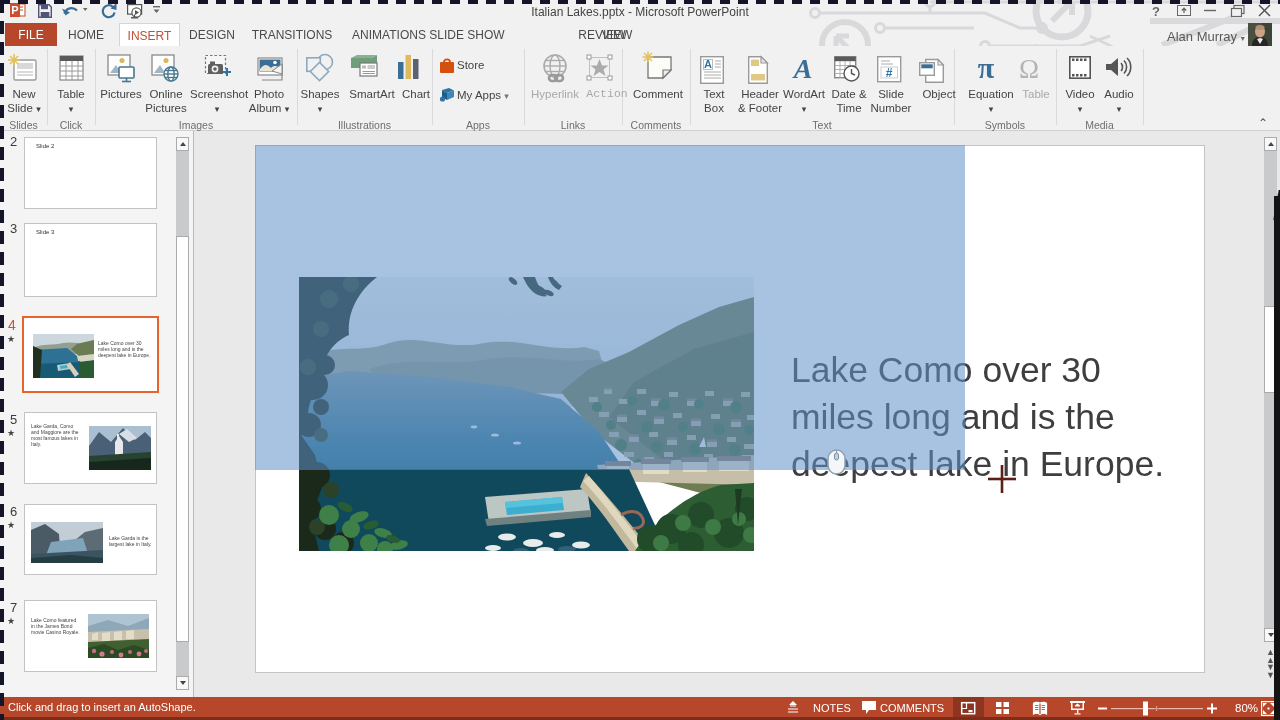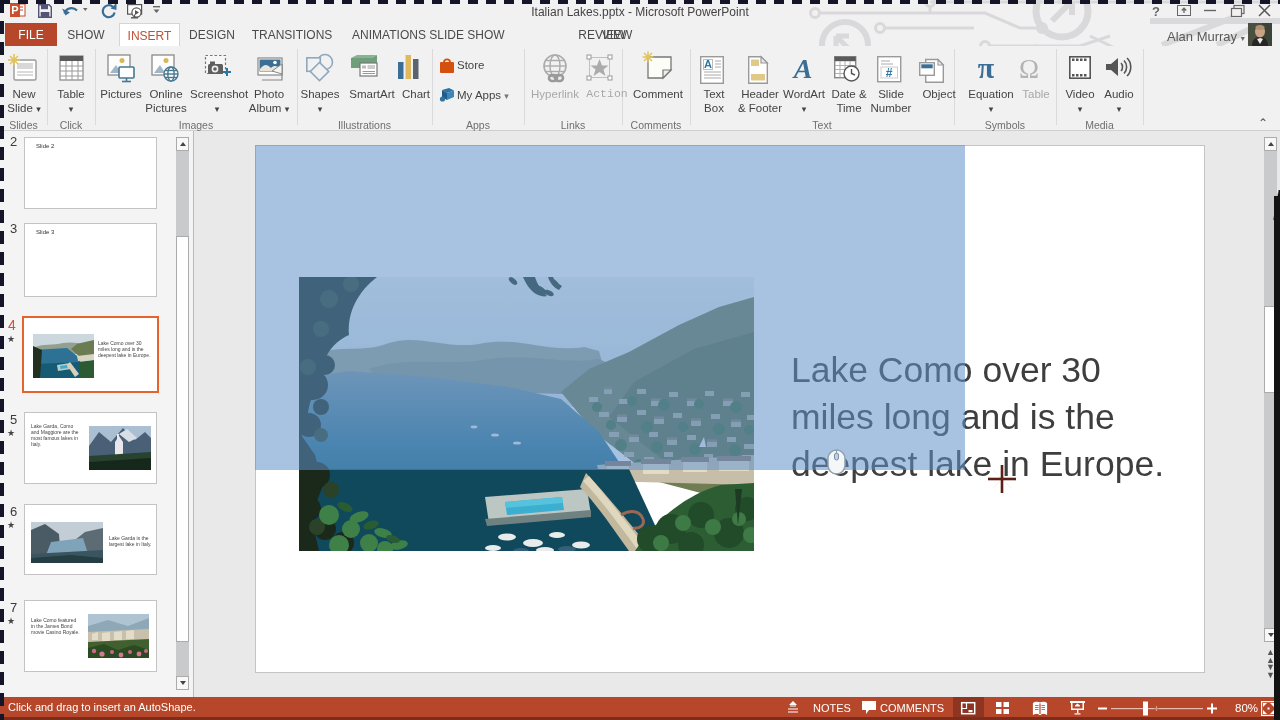--- a/index.html
+++ b/index.html
@@ -131,21 +131,21 @@
     </g>
     <g transform="translate(119,5)" stroke="#555" stroke-width="1.5">
       <line x1="0" y1="0" x2="11" y2="11"></line>
         <line x1="11" y1="0" x2="0" y2="11"></line>
     </g>
   </svg>
 </div>
 
 <div class="abs" id="tabrow">
   <div class="tab" id="tab-file" style="left:5px;width:52px;">FILE</div>
-  <div class="tab" style="left:57px;width:58px;">SHOW</div>
+  <div class="tab" style="left:57px;width:58px;">HOME</div>
   <div class="tab" id="tab-insert" style="left:119px;width:61px;">INSERT</div>
   <div class="tab" style="left:180px;width:64px;">DESIGN</div>
   <div class="tab" style="left:244px;width:96px;">TRANSITIONS</div>
   <div class="tab" style="left:345px;width:88px;">ANIMATIONS</div>
   <div class="tab" style="left:421px;width:92px;">SLIDE SHOW</div>
   <div class="tab" style="left:550px;width:60px;margin-left:22px;">REVIEW</div>
   <div class="tab" style="left:590px;width:54px;">VIEW</div>
   <div style="position:absolute;left:1167px;top:6px;font-size:13px;color:#595959;">Alan Murray <span style="font-size:8px;color:#666;">▾</span></div>
   <div id="avatar" style="position:absolute;left:1248px;top:0px;width:24px;height:23px;">
     <svg width="24" height="23">

